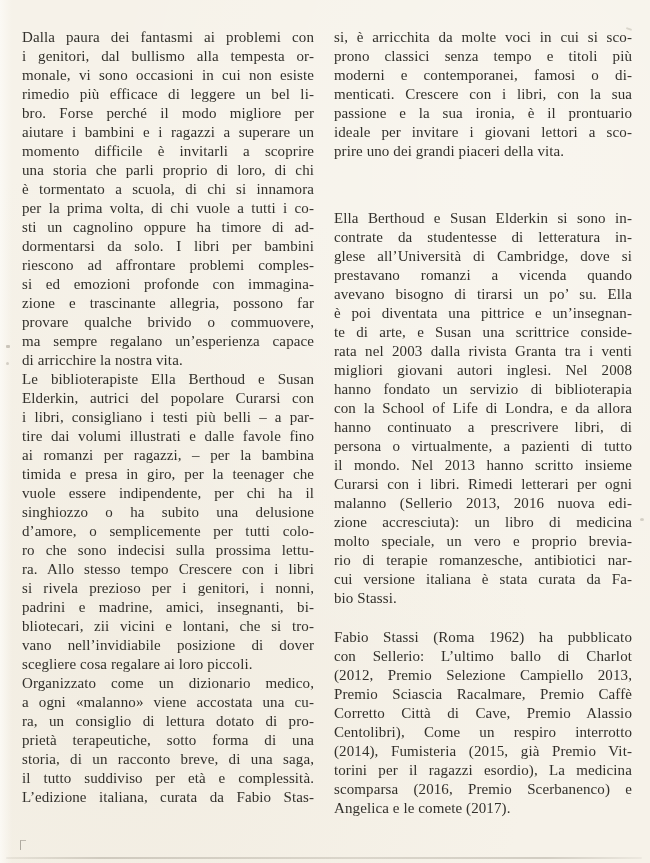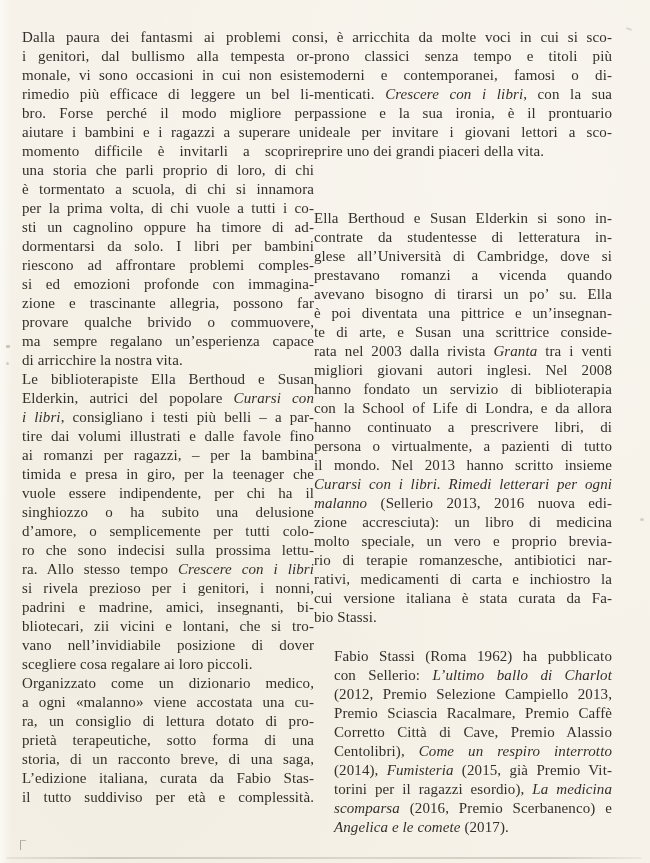--- a/index.html
+++ b/index.html
@@ -20,36 +20,36 @@
       radial-gradient(ellipse at 80% 20%, rgba(255,255,255,0.25), rgba(255,255,255,0) 60%),
       radial-gradient(ellipse at 20% 80%, rgba(222,212,190,0.18), rgba(222,212,190,0) 55%),
       var(--paper);
   }
   .left-edge{
     position:absolute;left:0;top:0;width:12px;height:863px;
     background:linear-gradient(to right,#fbf9f4,rgba(251,249,244,0));
   }
   .columns{
     position:absolute;left:22px;top:28px;
-    display:flex;
+    display:flex;gap:20px;
   }
   .col{display:block;}
   .col-left{width:292px;}
   .col-right{width:298px;}
   .para{margin:0;}
   .col-right .para:nth-child(2){margin-top:48px;}
-  .col-right .para:nth-child(3){margin-top:20px;margin-left:20px;}
+  .col-right .para:nth-child(3){margin-top:20px;}
   .line{
     height:19px;line-height:19px;font-size:15px;
     text-align:justify;text-align-last:justify;
     white-space:normal;overflow:visible;
     letter-spacing:0.1px;
   }
   .line.end{text-align-last:left;}
-  .it{font-style:italic;}
+  .it{}
   .artifact{position:absolute;pointer-events:none;}
   .bottom-line{
     left:6px;right:8px;top:857px;height:2px;
     background:linear-gradient(to right,
       rgba(125,118,104,0.10), rgba(125,118,104,0.30) 15%,
       rgba(125,118,104,0.22) 55%, rgba(125,118,104,0.30) 85%,
       rgba(125,118,104,0.08));
     border-radius:1px;
   }
   .speck-1{left:20px;top:840px;width:5px;height:9px;
@@ -105,22 +105,22 @@
           <div class="line"><span>bliotecari, zii vicini e lontani, che si tro-</span></div>
           <div class="line"><span>vano nell’invidiabile posizione di dover</span></div>
           <div class="line end"><span>scegliere cosa regalare ai loro piccoli.</span></div>
         </div>
         <div class="para">
           <div class="line"><span>Organizzato come un dizionario medico,</span></div>
           <div class="line"><span>a ogni «malanno» viene accostata una cu-</span></div>
           <div class="line"><span>ra, un consiglio di lettura dotato di pro-</span></div>
           <div class="line"><span>prietà terapeutiche, sotto forma di una</span></div>
           <div class="line"><span>storia, di un racconto breve, di una saga,</span></div>
+          <div class="line"><span>il tutto suddiviso per età e complessità.</span></div>
           <div class="line"><span>L’edizione italiana, curata da Fabio Stas-</span></div>
-          <div class="line"><span>il tutto suddiviso per età e complessità.</span></div>
         </div>
       </div>
     <div class="col col-right" id="col-right">
         <div class="para">
           <div class="line"><span>si, è arricchita da molte voci in cui si sco-</span></div>
           <div class="line"><span>prono classici senza tempo e titoli più</span></div>
           <div class="line"><span>moderni e contemporanei, famosi o di-</span></div>
           <div class="line"><span>menticati. </span><span class="it">Crescere con i libri</span><span>, con la sua</span></div>
           <div class="line"><span>passione e la sua ironia, è il prontuario</span></div>
           <div class="line"><span>ideale per invitare i giovani lettori a sco-</span></div>
@@ -139,21 +139,20 @@
           <div class="line"><span>hanno fondato un servizio di biblioterapia</span></div>
           <div class="line"><span>con la School of Life di Londra, e da allora</span></div>
           <div class="line"><span>hanno continuato a prescrivere libri, di</span></div>
           <div class="line"><span>persona o virtualmente, a pazienti di tutto</span></div>
           <div class="line"><span>il mondo. Nel 2013 hanno scritto insieme</span></div>
           <div class="line"><span class="it">Curarsi con i libri. Rimedi letterari per ogni</span></div>
           <div class="line"><span class="it">malanno</span><span> (Sellerio 2013, 2016 nuova edi-</span></div>
           <div class="line"><span>zione accresciuta): un libro di medicina</span></div>
           <div class="line"><span>molto speciale, un vero e proprio brevia-</span></div>
           <div class="line"><span>rio di terapie romanzesche, antibiotici nar-</span></div>
-          <div class="line"><span>rativi, medicamenti di carta e inchiostro la</span></div>
           <div class="line"><span>cui versione italiana è stata curata da Fa-</span></div>
           <div class="line end"><span>bio Stassi.</span></div>
         </div>
         <div class="para">
           <div class="line"><span>Fabio Stassi (Roma 1962) ha pubblicato</span></div>
           <div class="line"><span>con Sellerio: </span><span class="it">L’ultimo ballo di Charlot</span></div>
           <div class="line"><span>(2012, Premio Selezione Campiello 2013,</span></div>
           <div class="line"><span>Premio Sciascia Racalmare, Premio Caffè</span></div>
           <div class="line"><span>Corretto Città di Cave, Premio Alassio</span></div>
           <div class="line"><span>Centolibri), </span><span class="it">Come un respiro interrotto</span></div>

